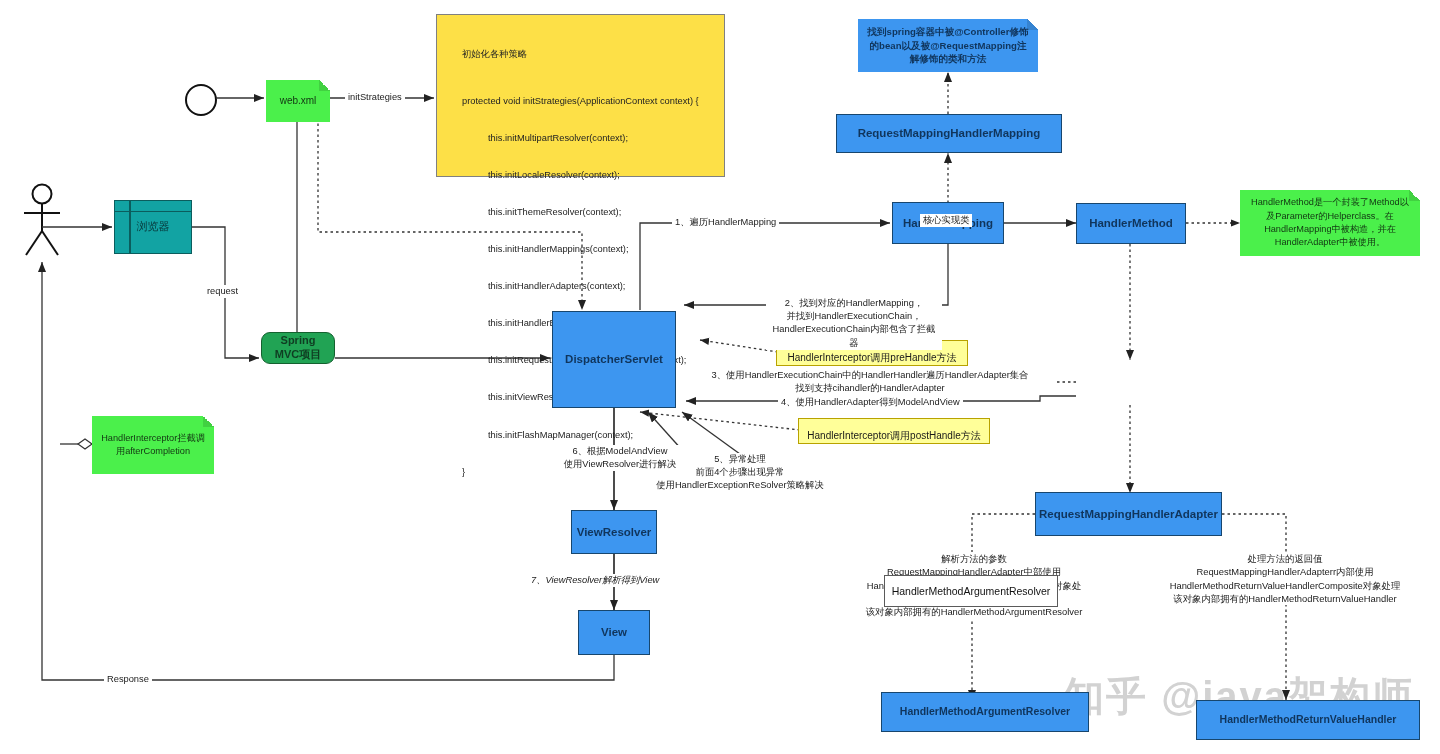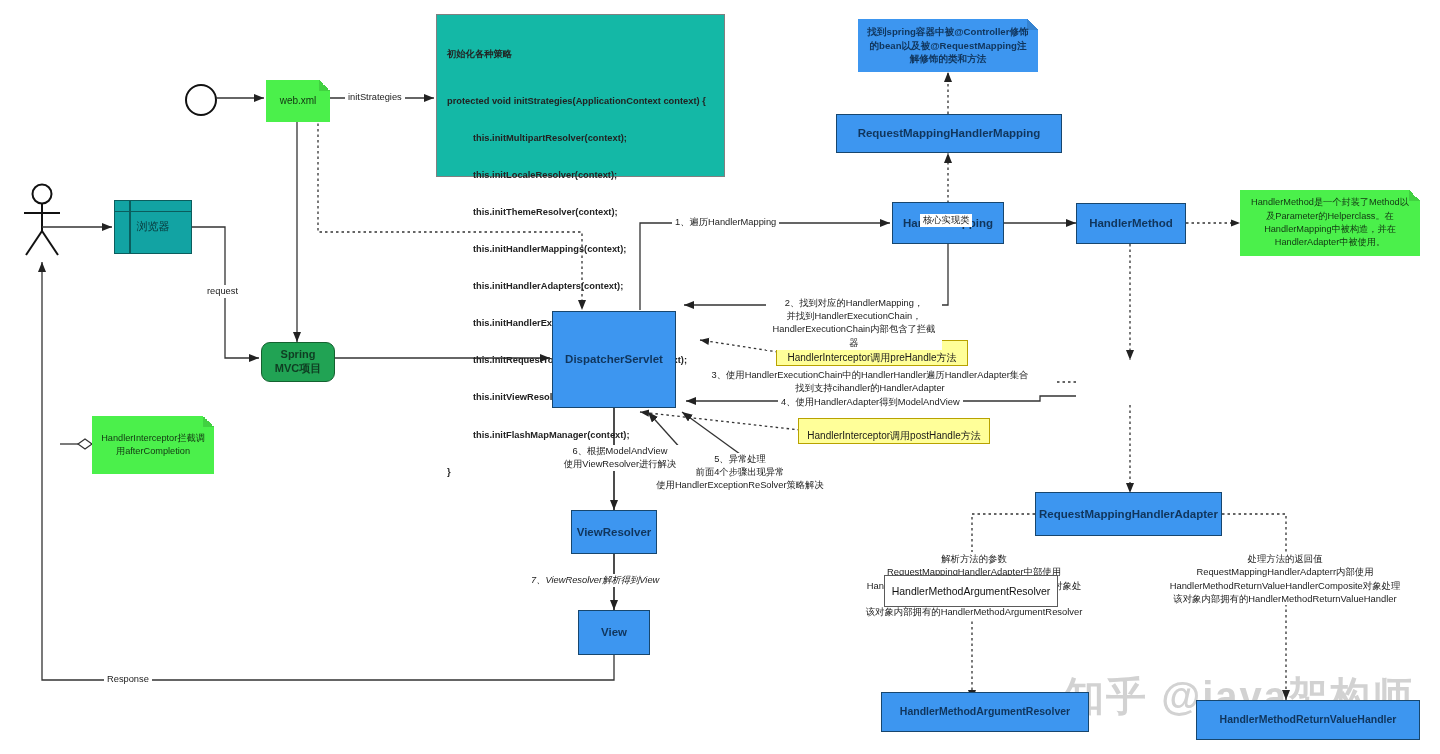--- a/index.html
+++ b/index.html
@@ -32,23 +32,23 @@
   .note-blue{background:#3d96f0;color:#10355c;font-weight:bold;font-size:9.6px;}
   .note .fold{position:absolute;right:0;top:0;width:11px;height:11px;
               background:linear-gradient(225deg,#ffffff 0 50%,rgba(0,0,0,.13) 50% 100%);}
 
   
   .yellow{background:#ffff99;border:1.4px solid #b8a200;color:#1a1a1a;
           font-size:10px;position:absolute;display:flex;align-items:flex-end;
           justify-content:center;text-align:center;}
 
   
-  .codebox{position:absolute;background:#14b8a6;border:1.3px solid #808080;
-           box-sizing:border-box;padding:8px 10px;font-size:9.3px;color:#222;
-           line-height:1.33;white-space:pre;font-family:"Liberation Sans",sans-serif;font-weight:bold;}
+  .codebox{position:absolute;background:#fde047;border:1.3px solid #808080;
+           box-sizing:border-box;padding:8px 25px;font-size:9.3px;color:#222;
+           line-height:1.33;white-space:pre;font-family:"Liberation Sans",sans-serif;}
   .codebox .hdr{margin-bottom:10px;}
   .codebox .ind{padding-left:26px;}
 
   
   .tooltip{position:absolute;background:#fff;border:1.2px solid #5a5a5a;
            font-size:10.5px;color:#111;display:flex;align-items:center;
            justify-content:center;box-sizing:border-box;z-index:40;}
 
   
   .anno{position:absolute;font-size:9.4px;color:#1b1b1b;line-height:1.42;
@@ -173,21 +173,21 @@
     <span class="fold"></span>
     <span>web.xml</span>
   </div>
 
   <div class="node teal" style="left:114px;top:200px;width:78px;height:54px;">
     <span class="bar"></span>
     <span class="barv"></span>
     <span>浏览器</span>
   </div>
 
-  <div class="node greenbox" style="left:261px;top:342px;width:74px;height:40px;white-space:pre-line;">
+  <div class="node greenbox" style="left:261px;top:332px;width:74px;height:32px;white-space:pre-line;">
     <span>Spring
 MVC项目</span>
   </div>
 
   <div class="node blue" style="left:552px;top:311px;width:124px;height:97px;">
     <span>DispatcherServlet</span>
   </div>
 
   <div class="node blue" style="left:892px;top:202px;width:112px;height:42px;">
     <span>HandlerMapping</span>

